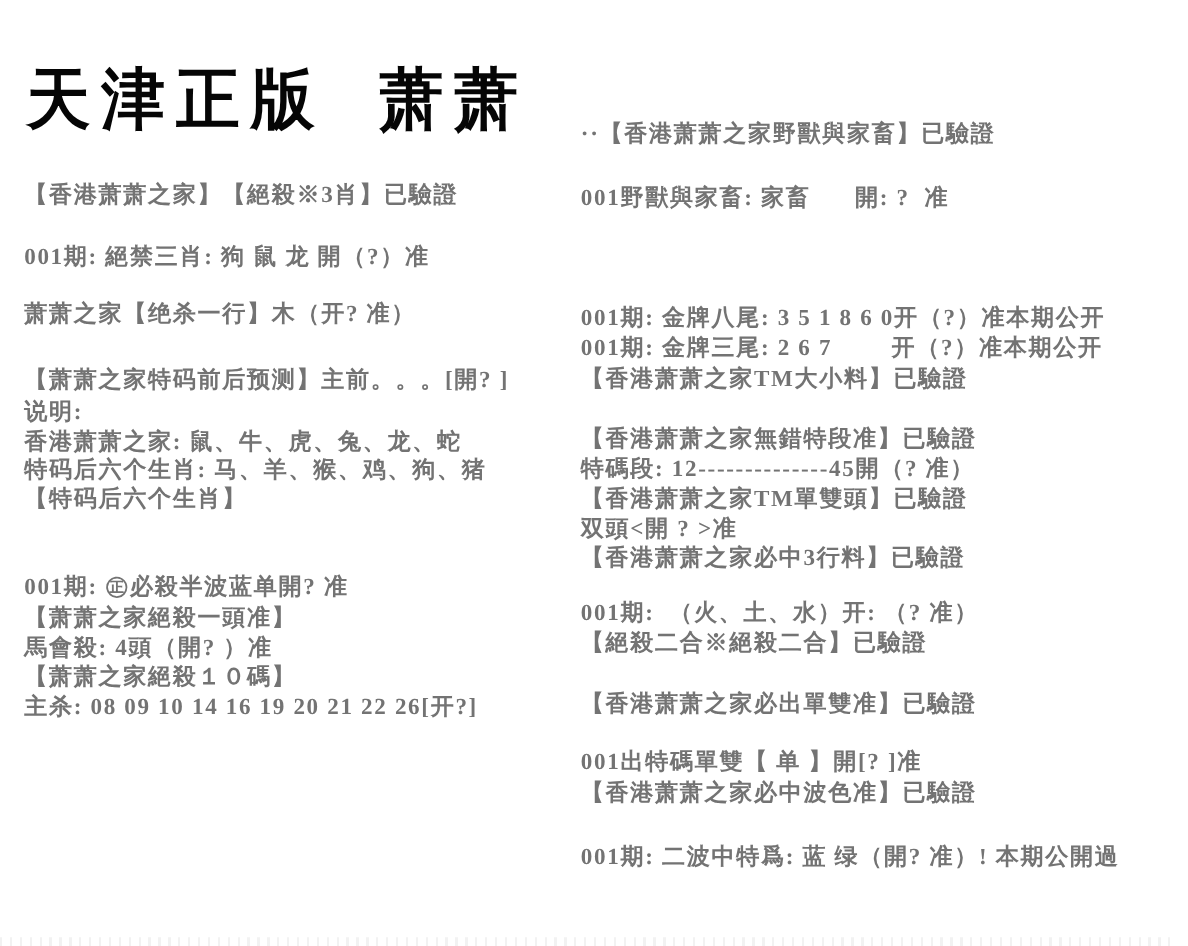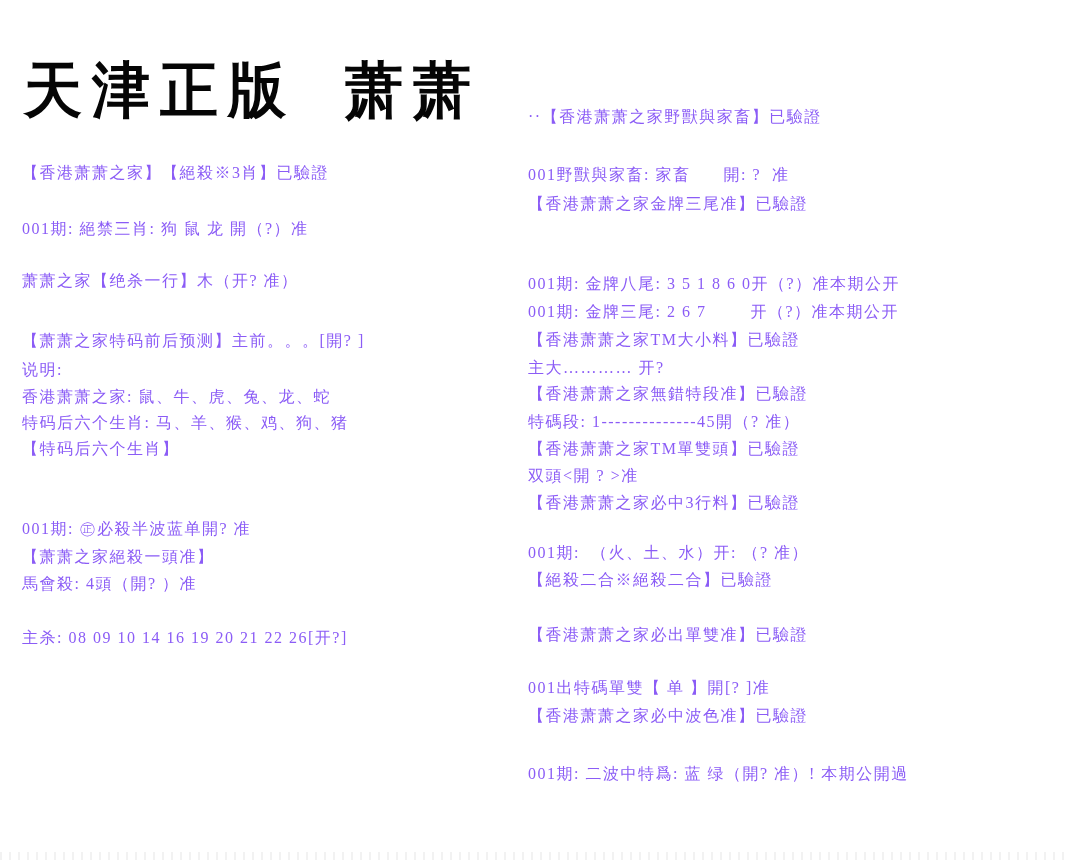--- a/index.html
+++ b/index.html
@@ -23,25 +23,25 @@
     font-size: 58px;
     font-weight: bold;
     letter-spacing: 10px;
     white-space: pre;
     color: #050505;
     transform: scaleY(1.05);
     transform-origin: left top;
   }
   .line {
     position: absolute;
-    font-size: 16px;
-    font-weight: normal;
+    font-size: 21px;
+    font-weight: bold;
     letter-spacing: 1.5px;
     white-space: pre;
-    color: #8b5cf6;
+    color: #737373;
   }
   .left-col  { left: 22px; text-align: center; }
   .right-col { left: 528px; }
   .speckle-strip {
     position: absolute;
     left: 0;
     bottom: 0;
     width: 1080px;
     height: 8px;
     background: repeating-linear-gradient(
@@ -62,31 +62,30 @@
   <div class="line left-col" style="top:219px">001期: 絕禁三肖: 狗 鼠 龙 開（?）准</div>
   <div class="line left-col" style="top:271px">萧萧之家【绝杀一行】木（开? 准）</div>
   <div class="line left-col" style="top:331px">【萧萧之家特码前后预测】主前。。。[開? ]</div>
   <div class="line left-col" style="top:360px">说明:</div>
   <div class="line left-col" style="top:387px">香港萧萧之家: 鼠、牛、虎、兔、龙、蛇</div>
   <div class="line left-col" style="top:413px">特码后六个生肖: 马、羊、猴、鸡、狗、猪</div>
   <div class="line left-col" style="top:439px">【特码后六个生肖】</div>
   <div class="line left-col" style="top:519px">001期: ㊣必殺半波蓝单開? 准</div>
   <div class="line left-col" style="top:547px">【萧萧之家絕殺一頭准】</div>
   <div class="line left-col" style="top:574px">馬會殺: 4頭（開? ）准</div>
+  <div class="line left-col" style="top:601px">【萧萧之家絕殺１０碼】</div>
   <div class="line left-col" style="top:628px">主杀: 08 09 10 14 16 19 20 21 22 26[开?]</div>
 
   <div class="line right-col" style="top:107px">··【香港萧萧之家野獸與家畜】已驗證</div>
   <div class="line right-col" style="top:165px">001野獸與家畜: 家畜      開: ?  准</div>
-  <div class="line right-col" style="top:194px">【香港萧萧之家金牌三尾准】已驗證</div>
   <div class="line right-col" style="top:274px">001期: 金牌八尾: 3 5 1 8 6 0开（?）准本期公开</div>
   <div class="line right-col" style="top:302px">001期: 金牌三尾: 2 6 7        开（?）准本期公开</div>
   <div class="line right-col" style="top:330px">【香港萧萧之家TM大小料】已驗證</div>
-  <div class="line right-col" style="top:358px">主大………… 开?</div>
   <div class="line right-col" style="top:384px">【香港萧萧之家無錯特段准】已驗證</div>
-  <div class="line right-col" style="top:412px">特碼段: 1--------------45開（? 准）</div>
+  <div class="line right-col" style="top:412px">特碼段: 12--------------45開（? 准）</div>
   <div class="line right-col" style="top:439px">【香港萧萧之家TM單雙頭】已驗證</div>
   <div class="line right-col" style="top:466px">双頭&lt;開 ? &gt;准</div>
   <div class="line right-col" style="top:493px">【香港萧萧之家必中3行料】已驗證</div>
   <div class="line right-col" style="top:543px">001期:  （火、土、水）开: （? 准）</div>
   <div class="line right-col" style="top:570px">【絕殺二合※絕殺二合】已驗證</div>
   <div class="line right-col" style="top:625px">【香港萧萧之家必出單雙准】已驗證</div>
   <div class="line right-col" style="top:678px">001出特碼單雙【 单 】開[? ]准</div>
   <div class="line right-col" style="top:706px">【香港萧萧之家必中波色准】已驗證</div>
   <div class="line right-col" style="top:764px">001期: 二波中特爲: 蓝 绿（開? 准）! 本期公開過</div>
 

